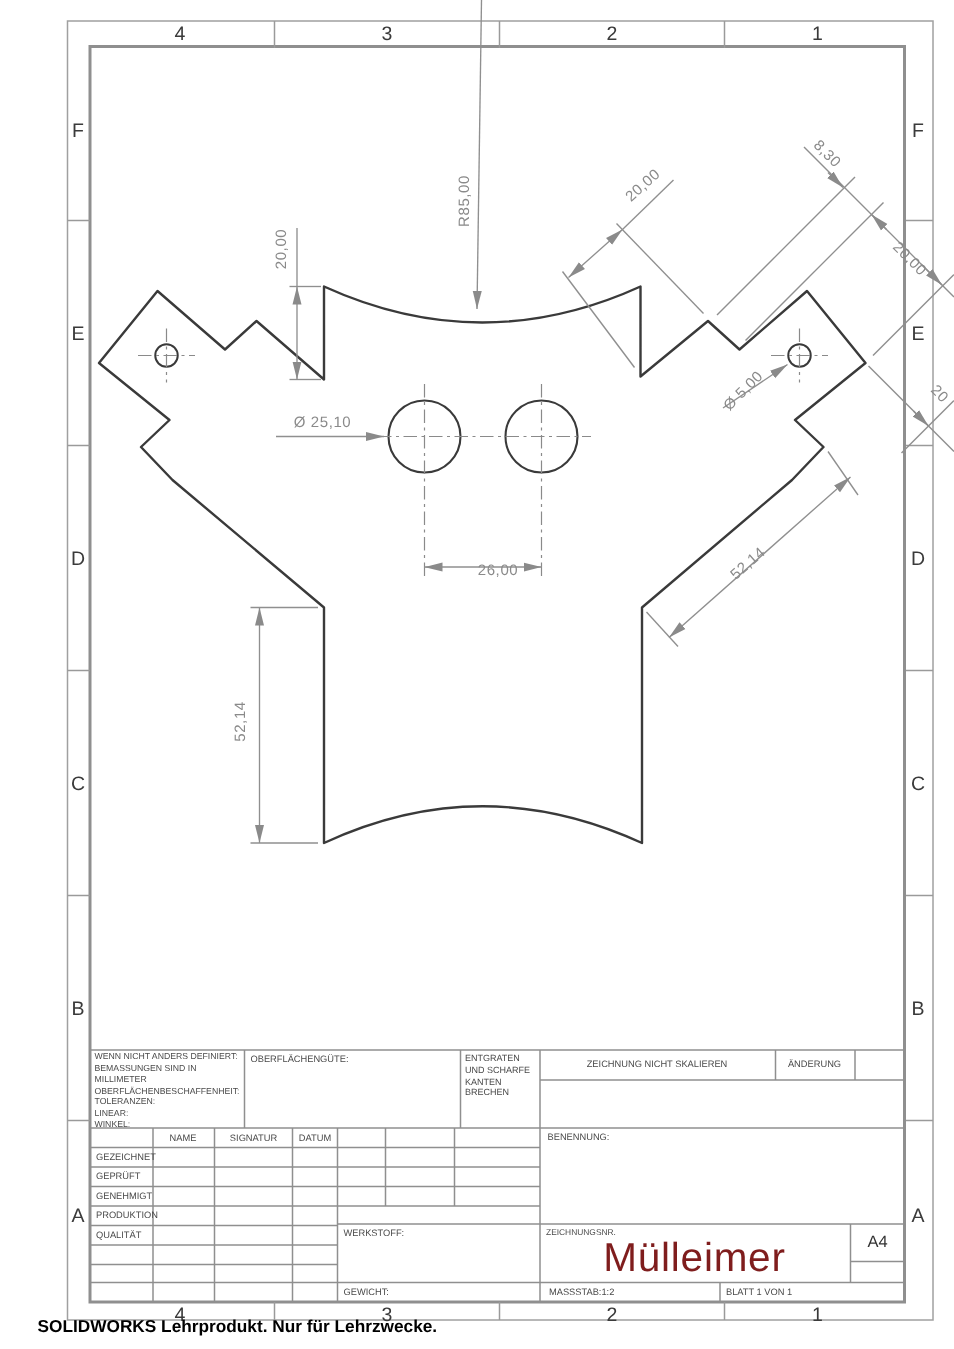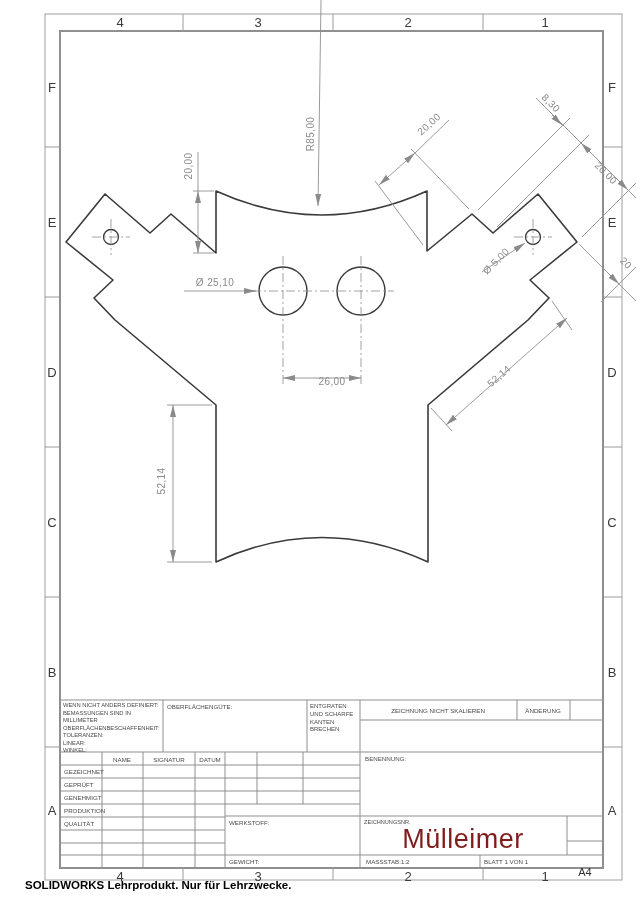--- a/index.html
+++ b/index.html
@@ -210,19 +210,19 @@
 
 <div class="txt tb-label" style="left:64px;top:768px;">GEZEICHNET</div>
 <div class="txt tb-label" style="left:64px;top:781px;">GEPRÜFT</div>
 <div class="txt tb-label" style="left:64px;top:794px;">GENEHMIGT</div>
 <div class="txt tb-label" style="left:64px;top:807px;">PRODUKTION</div>
 <div class="txt tb-label" style="left:64px;top:820px;">QUALITÄT</div>
 
 <div class="txt tb-label" style="left:365px;top:755px;">BENENNUNG:</div>
 <div class="txt" style="left:364px;top:819px;font-size:5.6px;">ZEICHNUNGSNR.</div>
 <div class="main-title" style="left:463px;top:839px;">Mülleimer</div>
-<div class="a4" style="left:585px;top:828px;margin-top:44px;">A4</div>
+<div class="a4" style="left:585px;top:828px;">A4</div>
 <div class="txt tb-label" style="left:229px;top:819px;">WERKSTOFF:</div>
 <div class="txt tb-label" style="left:229px;top:858px;">GEWICHT:</div>
 <div class="txt tb-label" style="left:366px;top:858px;">MASSSTAB:1:2</div>
 <div class="txt tb-label" style="left:484px;top:858px;">BLATT 1 VON 1</div>
 
 <div class="footer">SOLIDWORKS Lehrprodukt. Nur für Lehrzwecke.</div>
 
 </body></html>

